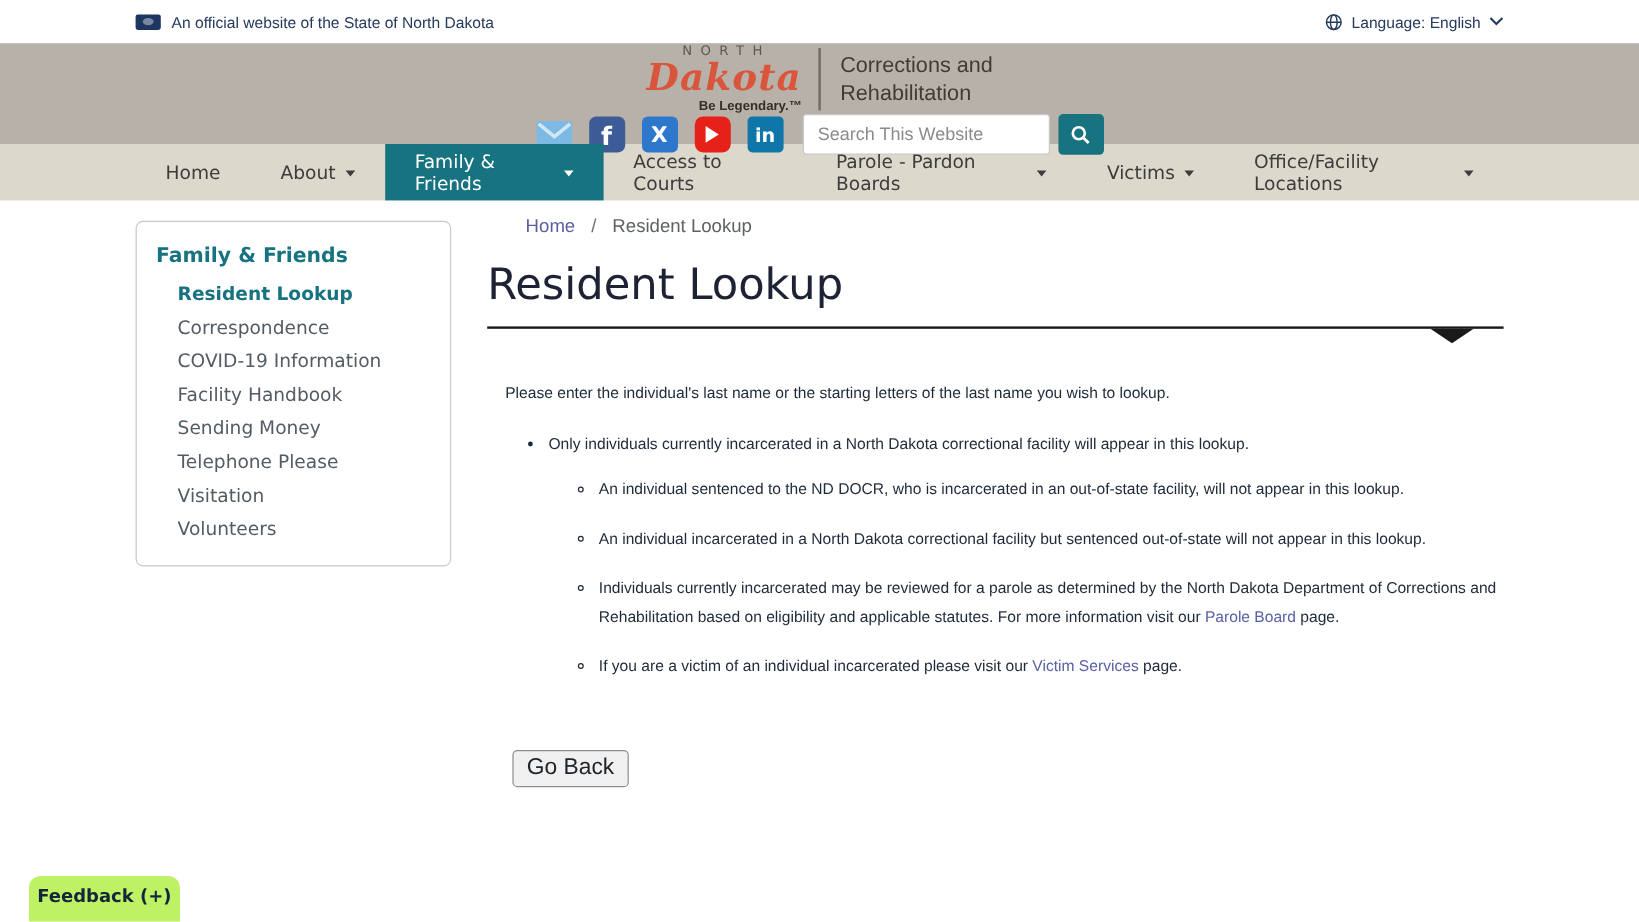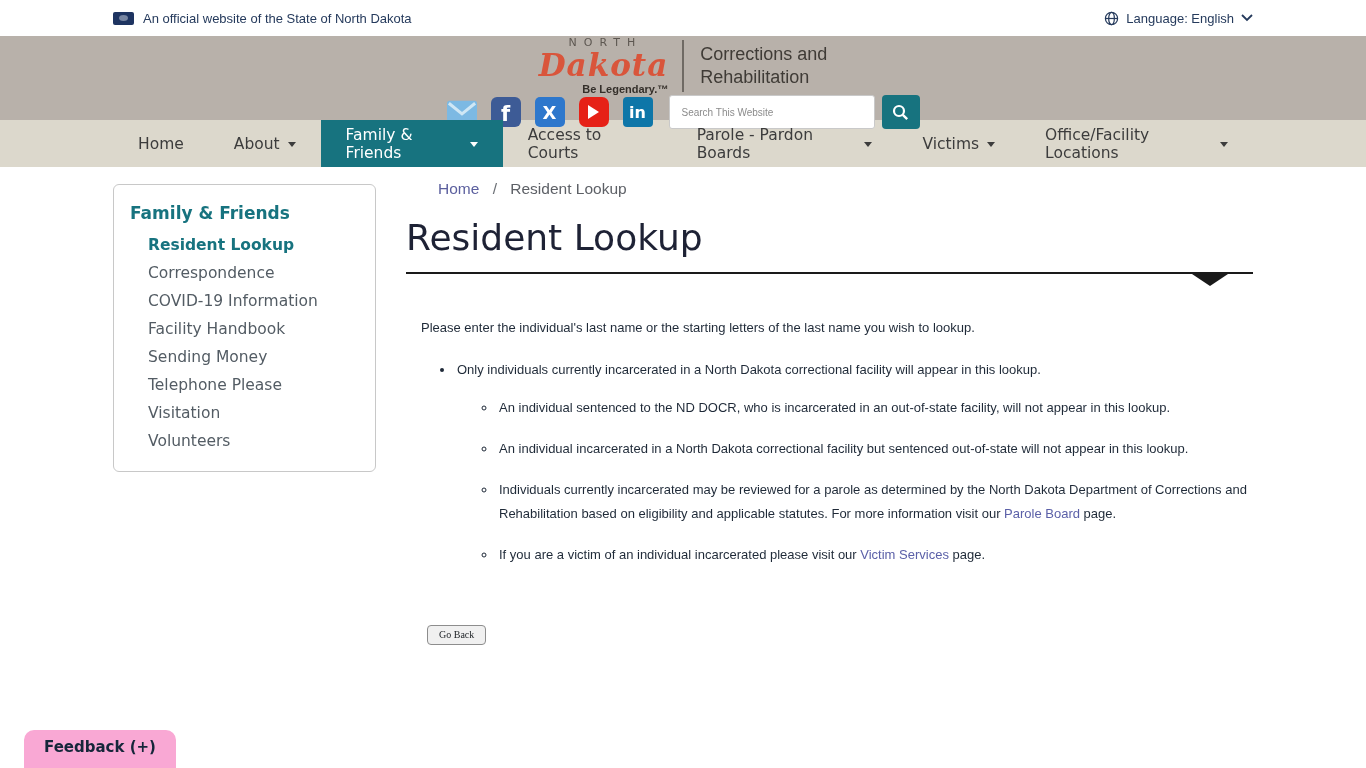--- a/index.html
+++ b/index.html
@@ -32,21 +32,21 @@
   .social-icon { width:30px; height:30px; display:flex; align-items:center; justify-content:center; cursor:pointer; }
   .sq { width:30px; height:30px; border-radius:5px; display:flex; align-items:center; justify-content:center;
     color:#fff; font-weight:bold; font-family:"DejaVu Sans", sans-serif; }
   .sq-fb { background:#3d5b96; font-size:21px; padding-top:4px; border-radius:6px; }
   .sq-x  { background:#2d77cc; font-size:18px; }
   .sq-yt { background:#e62117; border-radius:7px; }
   .sq-li { background:#0e76a8; font-size:16px; border-radius:4px; }
   .yt-play { width:0; height:0; border-left:11px solid #fff; border-top:7px solid transparent; border-bottom:7px solid transparent; }
   .search-box { display:flex; align-items:center; margin-left:2px; }
   .search-input { width:206px; height:34px; border:1px solid #c9c9c9; border-radius:3px; padding:0 12px;
-    font-size:10px; color:#333; outline:none; font-family:"Liberation Sans", sans-serif; }
+    font-size:15px; color:#333; outline:none; font-family:"Liberation Sans", sans-serif; }
   .search-input::placeholder { color:#8b8b8b; }
   .search-btn { width:38px; height:34px; background:#17737f; border:none; border-radius:4px; margin-left:7px;
     display:flex; align-items:center; justify-content:center; cursor:pointer; }
 
   
   .main-nav { background:#dcd8cc; height:47px; }
   .nav-inner { display:flex; height:47px; }
   .nav-item { display:flex; align-items:center; padding:0 25px; font-size:15.5px; color:#3c3c3c;
     font-family:"DejaVu Sans", sans-serif; cursor:pointer; text-decoration:none; }
   .nav-item.active { background:#17737f; color:#ffffff; }
@@ -76,25 +76,25 @@
     border-left:18px solid transparent; border-right:18px solid transparent; border-top:12px solid #1a1a1a; }
 
   .body-copy { margin-left:15px; margin-top:42px; font-size:13px; color:#1f2a38; line-height:24px; }
   ul.disc { list-style:disc; margin-top:18px; padding-left:34px; }
   ul.disc > li { padding-left:2px; }
   ul.circle { list-style:circle; margin-top:14px; padding-left:40px; }
   ul.circle > li { padding-left:2px; margin-bottom:17px; }
   .body-copy a { color:#5b60a8; text-decoration:none; cursor:pointer; }
 
   .go-back { margin:41px 0 0 21px; background:#f0f0f0; border:1px solid #8d8d8d; border-radius:4px;
-    padding:3px 11px 4px; font-size:10px; color:#212529; font-family:Liberation Serif, serif; cursor:pointer; }
-
-  .feedback { position:fixed; left:24px; bottom:0; background:#f9a8d4; color:#15263a;
+    padding:3px 11px 4px; font-size:19px; color:#212529; font-family:Liberation Sans, sans-serif; cursor:pointer; }
+
+  .feedback { position:fixed; left:24px; bottom:0; background:#bef264; color:#15263a;
     font-family:"DejaVu Sans", sans-serif; font-weight:bold; font-size:15px;
-    padding:8px 20px 12px; border-radius:10px 10px 0 0; cursor:pointer; }
+    padding:8px 7px 12px; border-radius:10px 10px 0 0; cursor:pointer; }
 </style>
 </head>
 <body>
 
 <div class="utility-bar">
   <div class="container util-inner">
     <div class="util-left">
       <span class="flag">
           <span class="flag-emblem"></span>
         </span>

